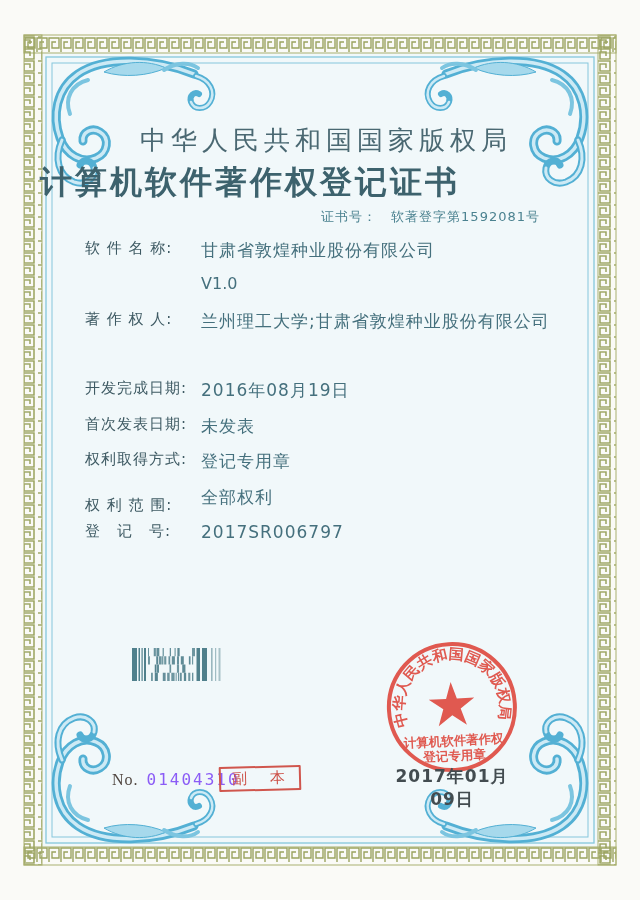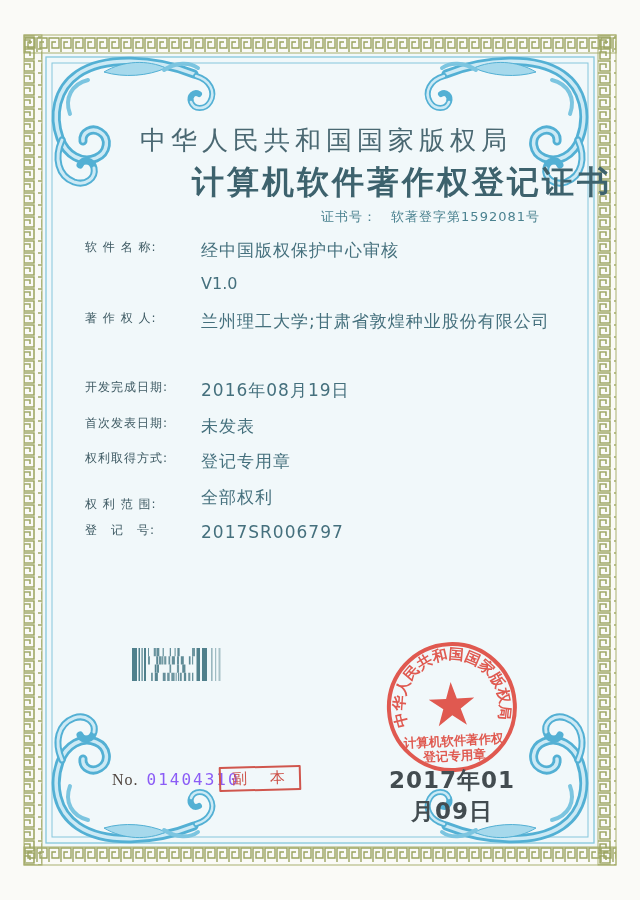--- a/index.html
+++ b/index.html
@@ -10,48 +10,48 @@
   }
   .abs{position:absolute;}
   .border-svg{position:absolute;left:0;top:0;width:640px;height:900px;}
   
   .authority{
     left:40px;top:123px;width:572px;text-align:center;
     font-family:"DejaVu Serif","Liberation Serif",serif;
     font-size:26px;font-weight:500;letter-spacing:5px;color:#4a6872;
   }
   .cert-title{
-    left:40px;top:161px;width:572px;text-align:right;
+    left:40px;top:161px;width:572px;text-align:left;
     font-family:Liberation Mono, monospace;
     font-size:32px;font-weight:bold;letter-spacing:3px;color:#3d626d;
   }
   .certno-line{
     top:208px;right:100px;font-size:13px;color:#4b8290;letter-spacing:1px;text-align:right;
   }
   .certno-line .lbl{margin-right:14px;}
   
   .flabel{
     position:absolute;left:85px;width:130px;
-    font-size:12px;color:#3e5a63;letter-spacing:1px;white-space:nowrap;
+    font-size:15px;color:#3e5a63;letter-spacing:1px;white-space:nowrap;
   }
   .fvalue{
     position:absolute;left:201px;width:370px;
     font-size:17px;color:#45707d;letter-spacing:1px;white-space:nowrap;
   }
   .version{left:201px;top:260px;font-size:16px;color:#45707d;}
   .statement{
     left:84px;top:560px;width:474px;
     font-size:17px;line-height:35px;letter-spacing:0.5px;
     color:#3e5a63;text-indent:1.6em;text-align:justify;
   }
   
   .seal{left:378px;top:634px;width:150px;height:150px;transform:rotate(-3deg);}
   .seal-date{
     left:386px;top:765px;width:132px;text-align:center;
-    font-size:23px;font-weight:600;color:#434c50;letter-spacing:1px;
+    font-size:17px;font-weight:600;color:#434c50;letter-spacing:1px;
   }
   .serial{left:112px;top:770px;font-size:16px;white-space:nowrap;}
   .serial .no{font-family:"Liberation Serif","DejaVu Serif",serif;color:#514741;letter-spacing:1px;}
   .serial .num{font-family:"DejaVu Sans Mono","Liberation Mono",monospace;color:#8b5cf6;letter-spacing:2px;margin-left:8px;font-size:16px;}
   .copy-stamp{
     left:219px;top:766px;width:72px;height:21px;
     border:2px solid #d0564d;color:#cc4f46;
     font-size:15px;letter-spacing:9px;text-align:center;line-height:21px;
     padding-left:6px;transform:rotate(-1.5deg);border-radius:1px;
   }
@@ -99,21 +99,21 @@
   </svg>
 
   <div class="abs authority">中华人民共和国国家版权局</div>
   <div class="abs cert-title">计算机软件著作权登记证书</div>
   <div class="abs certno-line">
     <span class="lbl">证书号：</span><span>软著登字第1592081号</span>
   </div>
 
   <div>
     <span class="flabel" style="top:239px">软 件 名 称:</span>
-    <span class="fvalue" style="top:239px">经中国版权保护中心审核</span>
+    <span class="fvalue" style="top:239px">甘肃省敦煌种业股份有限公司</span>
     <span class="abs version" style="left: 201px; top: 274px;">V1.0</span>
   </div>
   <div>
     <span class="flabel" style="top:310px">著 作 权 人:</span>
     <span class="fvalue" style="top:310px">兰州理工大学;甘肃省敦煌种业股份有限公司</span>
   </div>
   <div>
     <span class="flabel" style="top:379px">开发完成日期:</span>
     <span class="fvalue" style="top:379px">2016年08月19日</span>
   </div>

